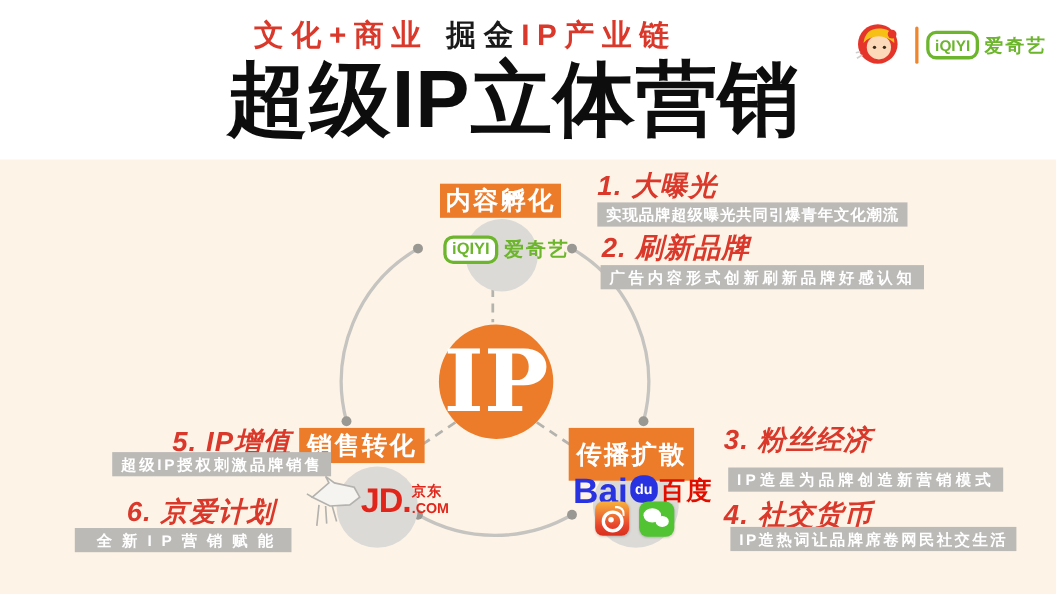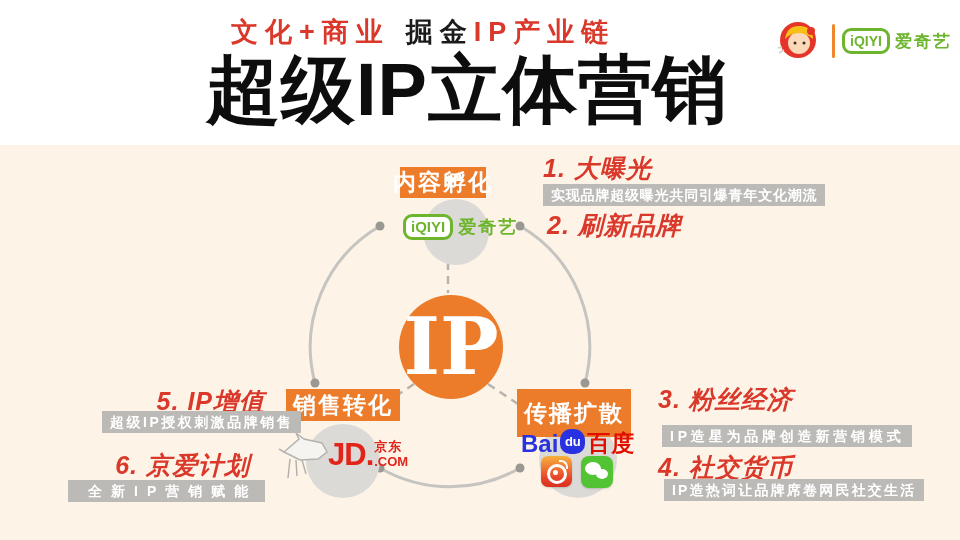--- a/index.html
+++ b/index.html
@@ -41,34 +41,34 @@
   .iqiyi-name{color:#6cb52d;font-weight:bold;font-size:17px;margin-left:5px;letter-spacing:2px;white-space:nowrap;}
   .brand-row .iqiyi-mark{font-size:14px;}
   
   .content-bg{position:absolute;left:0;top:145px;width:960px;height:395px;background:#fdf4e7;}
   svg.overlay{position:absolute;left:0;top:0;pointer-events:none;}
   .node-label{
     position:absolute;background:#ec7b2a;color:#ffffff;
     font-weight:bold;font-size:23px;letter-spacing:2px;
     display:flex;align-items:center;justify-content:center;white-space:nowrap;
   }
-  .node-label.top{left:400px;top:167px;width:86px;height:31px;}
-  .node-label.left{left:286px;top:389px;width:114px;height:32px;}
+  .node-label.top{left:400px;top:167px;width:110px;height:31px;}
+  .node-label.left{left:272px;top:389px;width:114px;height:32px;}
   .node-label.right{left:517px;top:389px;width:114px;height:48px;}
   
   .node-iqiyi{position:absolute;left:403px;top:214px;display:flex;align-items:center;}
   .node-iqiyi .iqiyi-mark{font-size:15px;}
   .node-iqiyi .iqiyi-name{font-size:18px;}
   .jd-logo{position:absolute;left:328px;top:438px;display:flex;align-items:flex-start;}
   .jd-big{color:#e1251b;font-size:31px;font-weight:900;line-height:34px;letter-spacing:-1px;}
   .jd-stack{display:flex;flex-direction:column;margin-left:1px;margin-top:2px;}
   .jd-cn{color:#e1251b;font-size:13px;font-weight:bold;letter-spacing:1px;line-height:14px;}
   .jd-com{color:#e1251b;font-size:13px;font-weight:bold;line-height:15px;letter-spacing:0;}
   .baidu-logo{position:absolute;left:521px;top:428px;display:flex;align-items:center;}
-  .baidu-bai{color:#2932e1;font-size:24px;font-weight:900;letter-spacing:0;}
+  .baidu-bai{color:#2932e1;font-size:32px;font-weight:900;letter-spacing:0;}
   .baidu-paw{
     width:25px;height:25px;background:#2932e1;border-radius:45% 45% 40% 40%;
     color:#ffffff;font-size:13px;font-weight:bold;display:flex;align-items:center;justify-content:center;
     margin:0 2px;position:relative;top:-2px;
   }
   .baidu-cn{color:#e10e00;font-size:23px;font-weight:900;letter-spacing:1px;}
   .sns-row{position:absolute;left:541px;top:456px;display:flex;}
   .weibo-icon{
     width:31px;height:31px;border-radius:7px;position:relative;
     background:linear-gradient(180deg,#f7b13c 0%,#e8452c 70%,#d92f1d 100%);
@@ -209,20 +209,21 @@
   </div>
 
   <div class="ann-title" style="left:543px;top:152px;">
     <span>1.</span> <span>大曝光</span>
   </div>
   <div class="ann-desc ls08" style="left:543px;top:184px;">实现品牌超级曝光共同引爆青年文化潮流</div>
 
   <div class="ann-title" style="left:547px;top:209px;">
     <span>2.</span> <span>刷新品牌</span>
   </div>
+  <div class="ann-desc ls34" style="left:546px;top:241px;">广告内容形式创新刷新品牌好感认知</div>
 
   <div class="ann-title" style="left:658px;top:383px;">
     <span>3.</span> <span>粉丝经济</span>
   </div>
   <div class="ann-desc ls38" style="left:662px;top:425px;">IP造星为品牌创造新营销模式</div>
 
   <div class="ann-title" style="left:658px;top:451px;">
     <span>4.</span> <span>社交货币</span>
   </div>
   <div class="ann-desc ls22" style="left:664px;top:479px;">IP造热词让品牌席卷网民社交生活</div>

